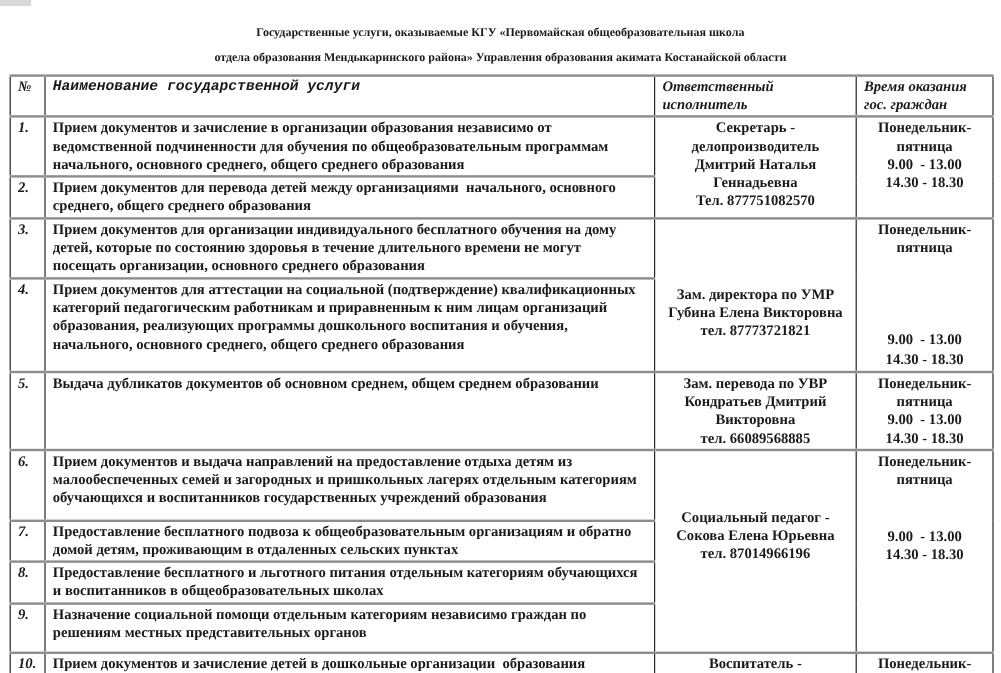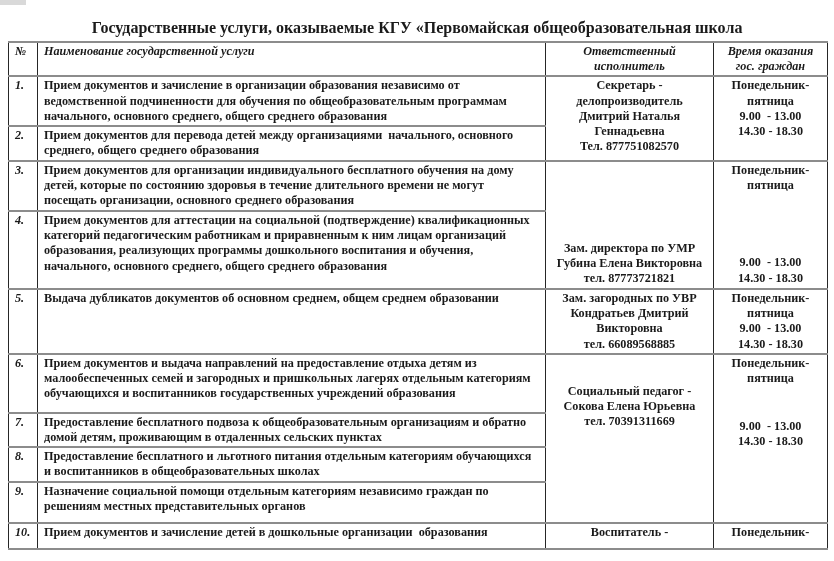--- a/index.html
+++ b/index.html
@@ -15,21 +15,21 @@
   .corner-artifact {
     position: absolute;
     left: 0; top: 0;
     width: 26px; height: 5px;
     background: #d9d9d9;
   }
   .doc-title {
     margin-top: 17px;
     text-align: center;
     font-weight: bold;
-    font-size: 16px;
+    font-size: 10px;
     line-height: 21px;
   }
   table.services {
     border-collapse: collapse;
     table-layout: fixed;
     width: 819px;
     margin: 3px 0 0 8px;
   }
   table.services td {
     border-left: 1px solid #262626;
@@ -38,46 +38,47 @@
     border-bottom: 2px solid #8c8c8c;
     vertical-align: top;
     padding: 1px 6px;
     font-size: 12.2px;
     line-height: 15.2px;
     font-weight: bold;
     overflow: hidden;
   }
   
   tr.hdr td { font-style: italic; }
-  td.hdr-center { text-align: center; }
-  td.hdr-service { padding-left: 16px; }
+  td.hdr-center { text-align: left; }
+  td.hdr-service { padding-left: 16px; font-family: Liberation Mono, monospace; }
   
   td.num {
     font-style: italic;
     padding-left: 5px;
   }
   
   td.srv { white-space: pre-wrap; }
   
   td.exe div { text-align: center; }
-  .push-b { padding-top: 78px; }
-  .push-d { padding-top: 28px; }
+  .push-b { padding-top: 54px; }
+  .push-d { padding-top: 28px; margin-top: 19px; }
   
   td.time { text-align: center; }
   td.time div { white-space: pre; text-align: center; }
   .gap-b { margin-top: 62px; }
   .gap-d { margin-top: 33px; }
 </style>
 </head>
 <body>
 
 <div class="corner-artifact"></div>
 
 <div class="doc-title">
   <div>Государственные услуги, оказываемые КГУ «Первомайская общеобразовательная школа</div>
+  <div>отдела образования Мендыкаринского района» Управления образования акимата Костанайской области</div>
 </div>
 
 <table class="services">
   <colgroup>
     <col style="width:29px">
     <col style="width:508px">
     <col style="width:168px">
     <col style="width:114px">
   </colgroup>
 
@@ -136,41 +137,41 @@
   </tr>
   <tr style="height:78px">
     <td class="num">4.</td>
     <td class="srv">Прием документов для аттестации на социальной (подтверждение) квалификационных категорий педагогическим работникам и приравненным к ним лицам организаций образования, реализующих программы дошкольного воспитания и обучения, начального, основного среднего, общего среднего образования</td>
   </tr>
 
   <tr style="height:58px">
     <td class="num">5.</td>
     <td class="srv">Выдача дубликатов документов об основном среднем, общем среднем образовании</td>
     <td class="exe">
-      <div>Зам. загородных по УВР</div>
+      <div>Зам. перевода по УВР</div>
       <div>Кондратьев Дмитрий</div>
       <div>Викторовна</div>
       <div>тел. 66089568885</div>
     </td>
     <td class="time">
       <div>Понедельник-</div>
       <div>пятница</div>
       <div>9.00  - 13.00</div>
       <div>14.30 - 18.30</div>
     </td>
   </tr>
 
   <tr style="height:59px">
     <td class="num">6.</td>
     <td class="srv">Прием документов и выдача направлений на предоставление отдыха детям из малообеспеченных семей и загородных и пришкольных лагерях отдельным категориям обучающихся и воспитанников государственных учреждений образования</td>
     <td class="exe" rowspan="4">
       <div class="push-d">
         <div>Социальный педагог -</div>
         <div>Сокова Елена Юрьевна</div>
-        <div>тел. 70391311669</div>
+        <div>тел. 87014966196</div>
       </div>
     </td>
     <td class="time" rowspan="4">
       <div>Понедельник-</div>
       <div>пятница</div>
       <div class="gap-d">9.00  - 13.00</div>
       <div>14.30 - 18.30</div>
     </td>
   </tr>
   <tr style="height:32px">

